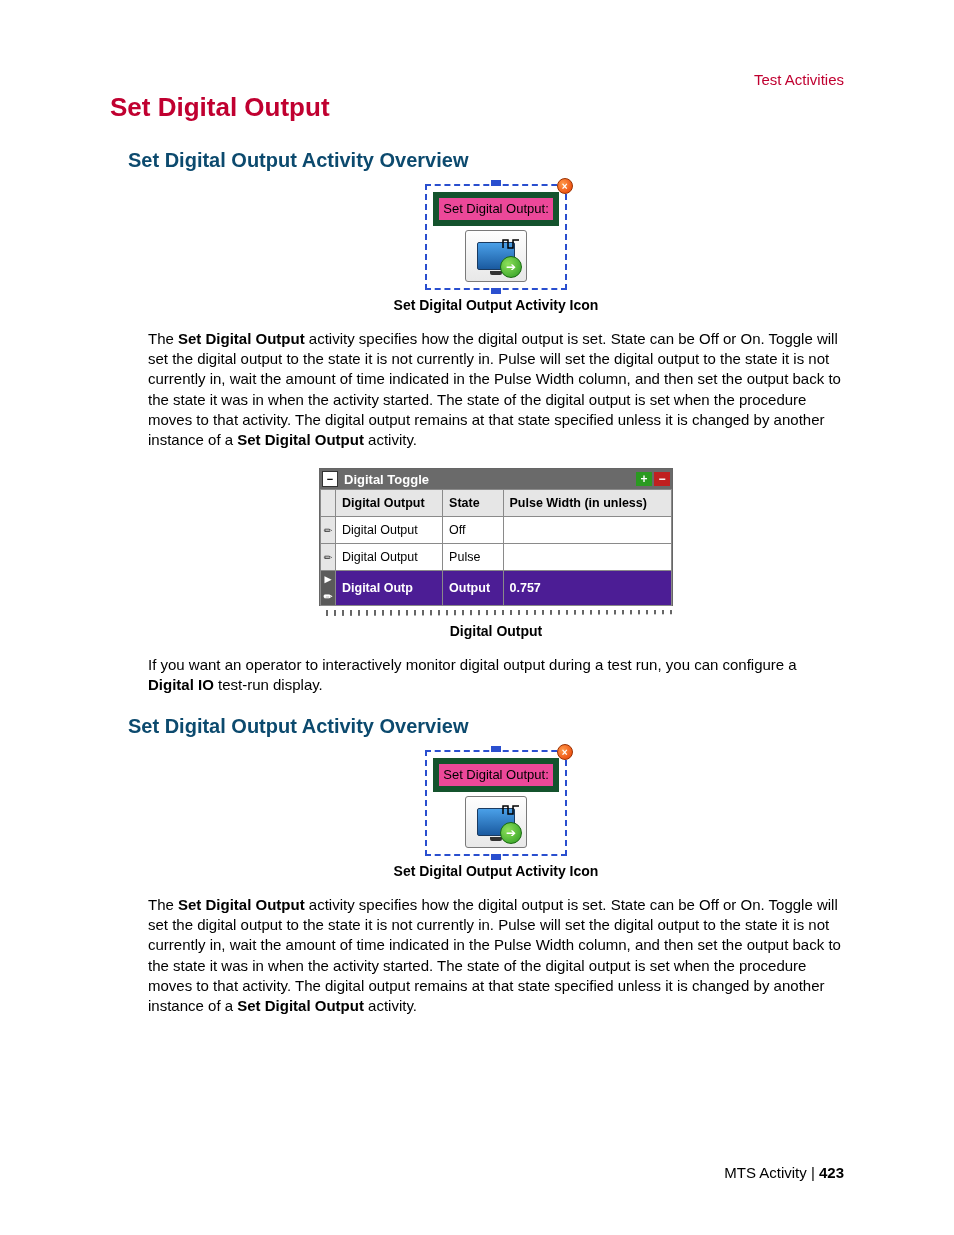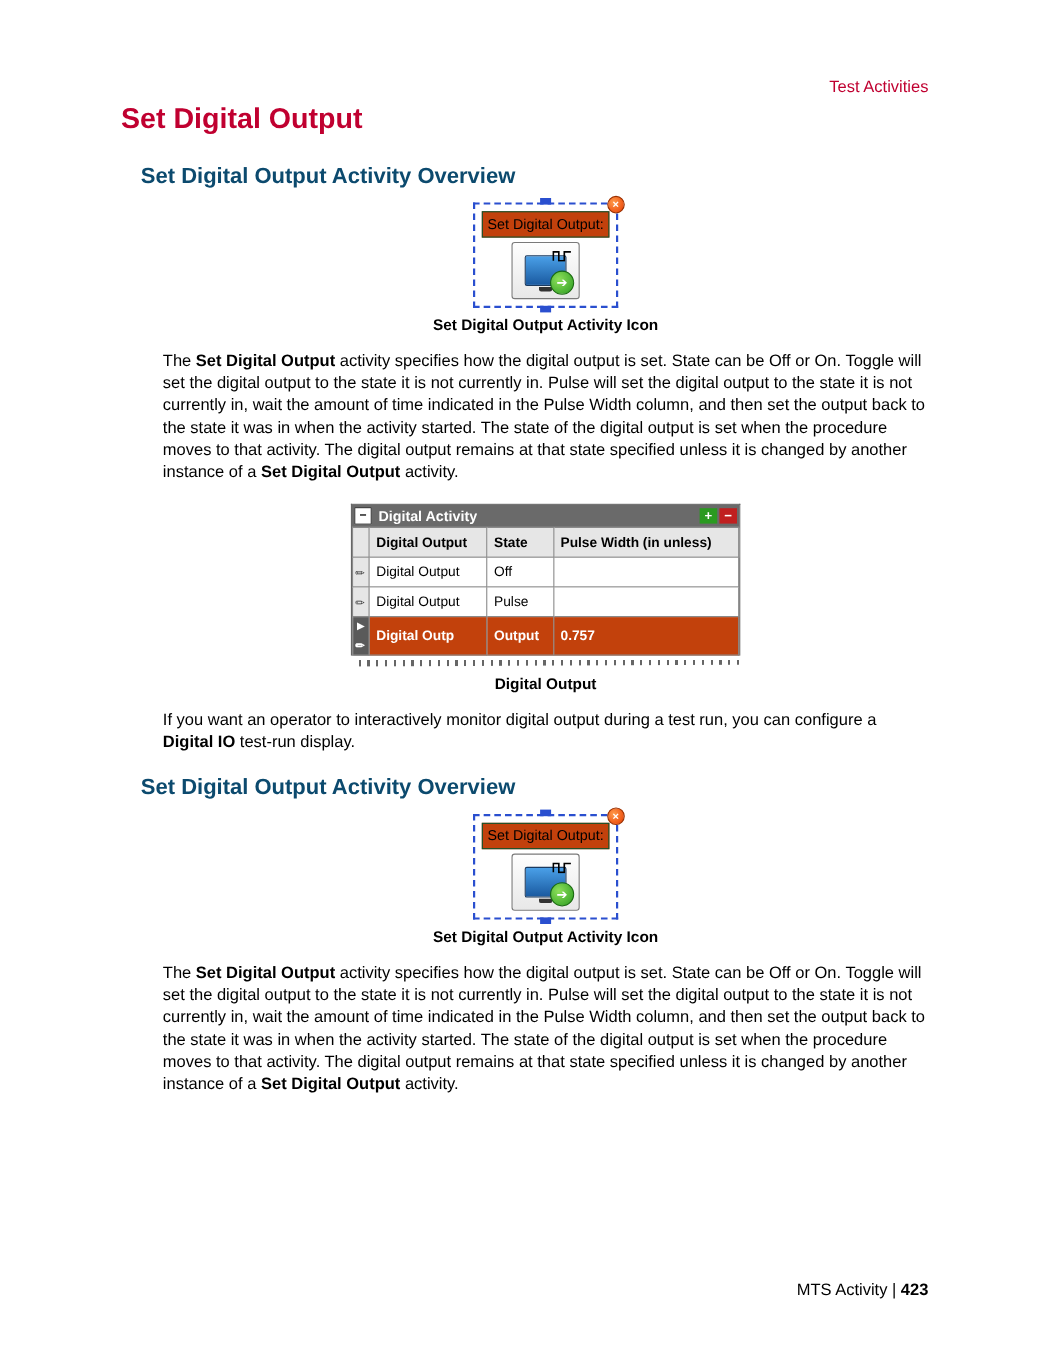--- a/index.html
+++ b/index.html
@@ -87,22 +87,22 @@
   .activity-box .bot-handle {
     position: absolute;
     bottom: -6px; left: 50%;
     transform: translateX(-50%);
     width: 10px; height: 6px; background: #2a4fcf;
   }
   .activity-label {
     font-size: 13px;
     color: #000;
     padding: 2px 4px;
-    border: 1px solid #14532d;
-    background: #c2410c;
+    border: 6px solid #14532d;
+    background: #ec4899;
     margin-bottom: 4px;
   }
   .activity-icon {
     width: 60px; height: 50px; margin: 0 auto;
     background: linear-gradient(#fefefe,#e8e8e8);
     border: 1px solid #7a7a7a;
     border-radius: 3px;
     display:flex; align-items:center; justify-content:center;
     position: relative;
   }
@@ -185,21 +185,21 @@
     background: #e6e6e6;
     text-align:center;
   }
   .pencil {
     font-size: 10px;
     color: #2a2a2a;
     transform: rotate(-45deg);
     display: inline-block;
   }
   tr.selected td {
-    background: #c2410c;
+    background: #4c1d95;
     color: #fff;
     font-weight: bold;
   }
   tr.selected td.handle-col {
     background: #5a5a5a;
     color:#fff;
   }
   .torn-edge {
     width: 352px;
     margin: 0 auto;
@@ -238,21 +238,21 @@
     </div>
     <div class="caption">Set Digital Output Activity Icon</div>
 
     <p>
       <span>The </span><b>Set Digital Output</b><span> activity specifies how the digital output is set. State can be Off or On. Toggle will set the digital output to the state it is not currently in. Pulse will set the digital output to the state it is not currently in, wait the amount of time indicated in the Pulse Width column, and then set the output back to the state it was in when the activity started. The state of the digital output is set when the procedure moves to that activity. The digital output remains at that state specified unless it is changed by another instance of a </span><b>Set Digital Output</b><span> activity.</span>
     </p>
 
     <div class="do-table-wrap">
       <div class="do-titlebar">
         <span class="collapse">−</span>
-        <span>Digital Activity</span>
+        <span>Digital Toggle</span>
         <span class="spacer"></span>
         <span class="add">+</span>
         <span class="remove">−</span>
       </div>
       <table class="do">
         <tbody>
             <tr>
           <th class="handle-col"></th>
           <th>Digital Output</th>
           <th>State</th>

